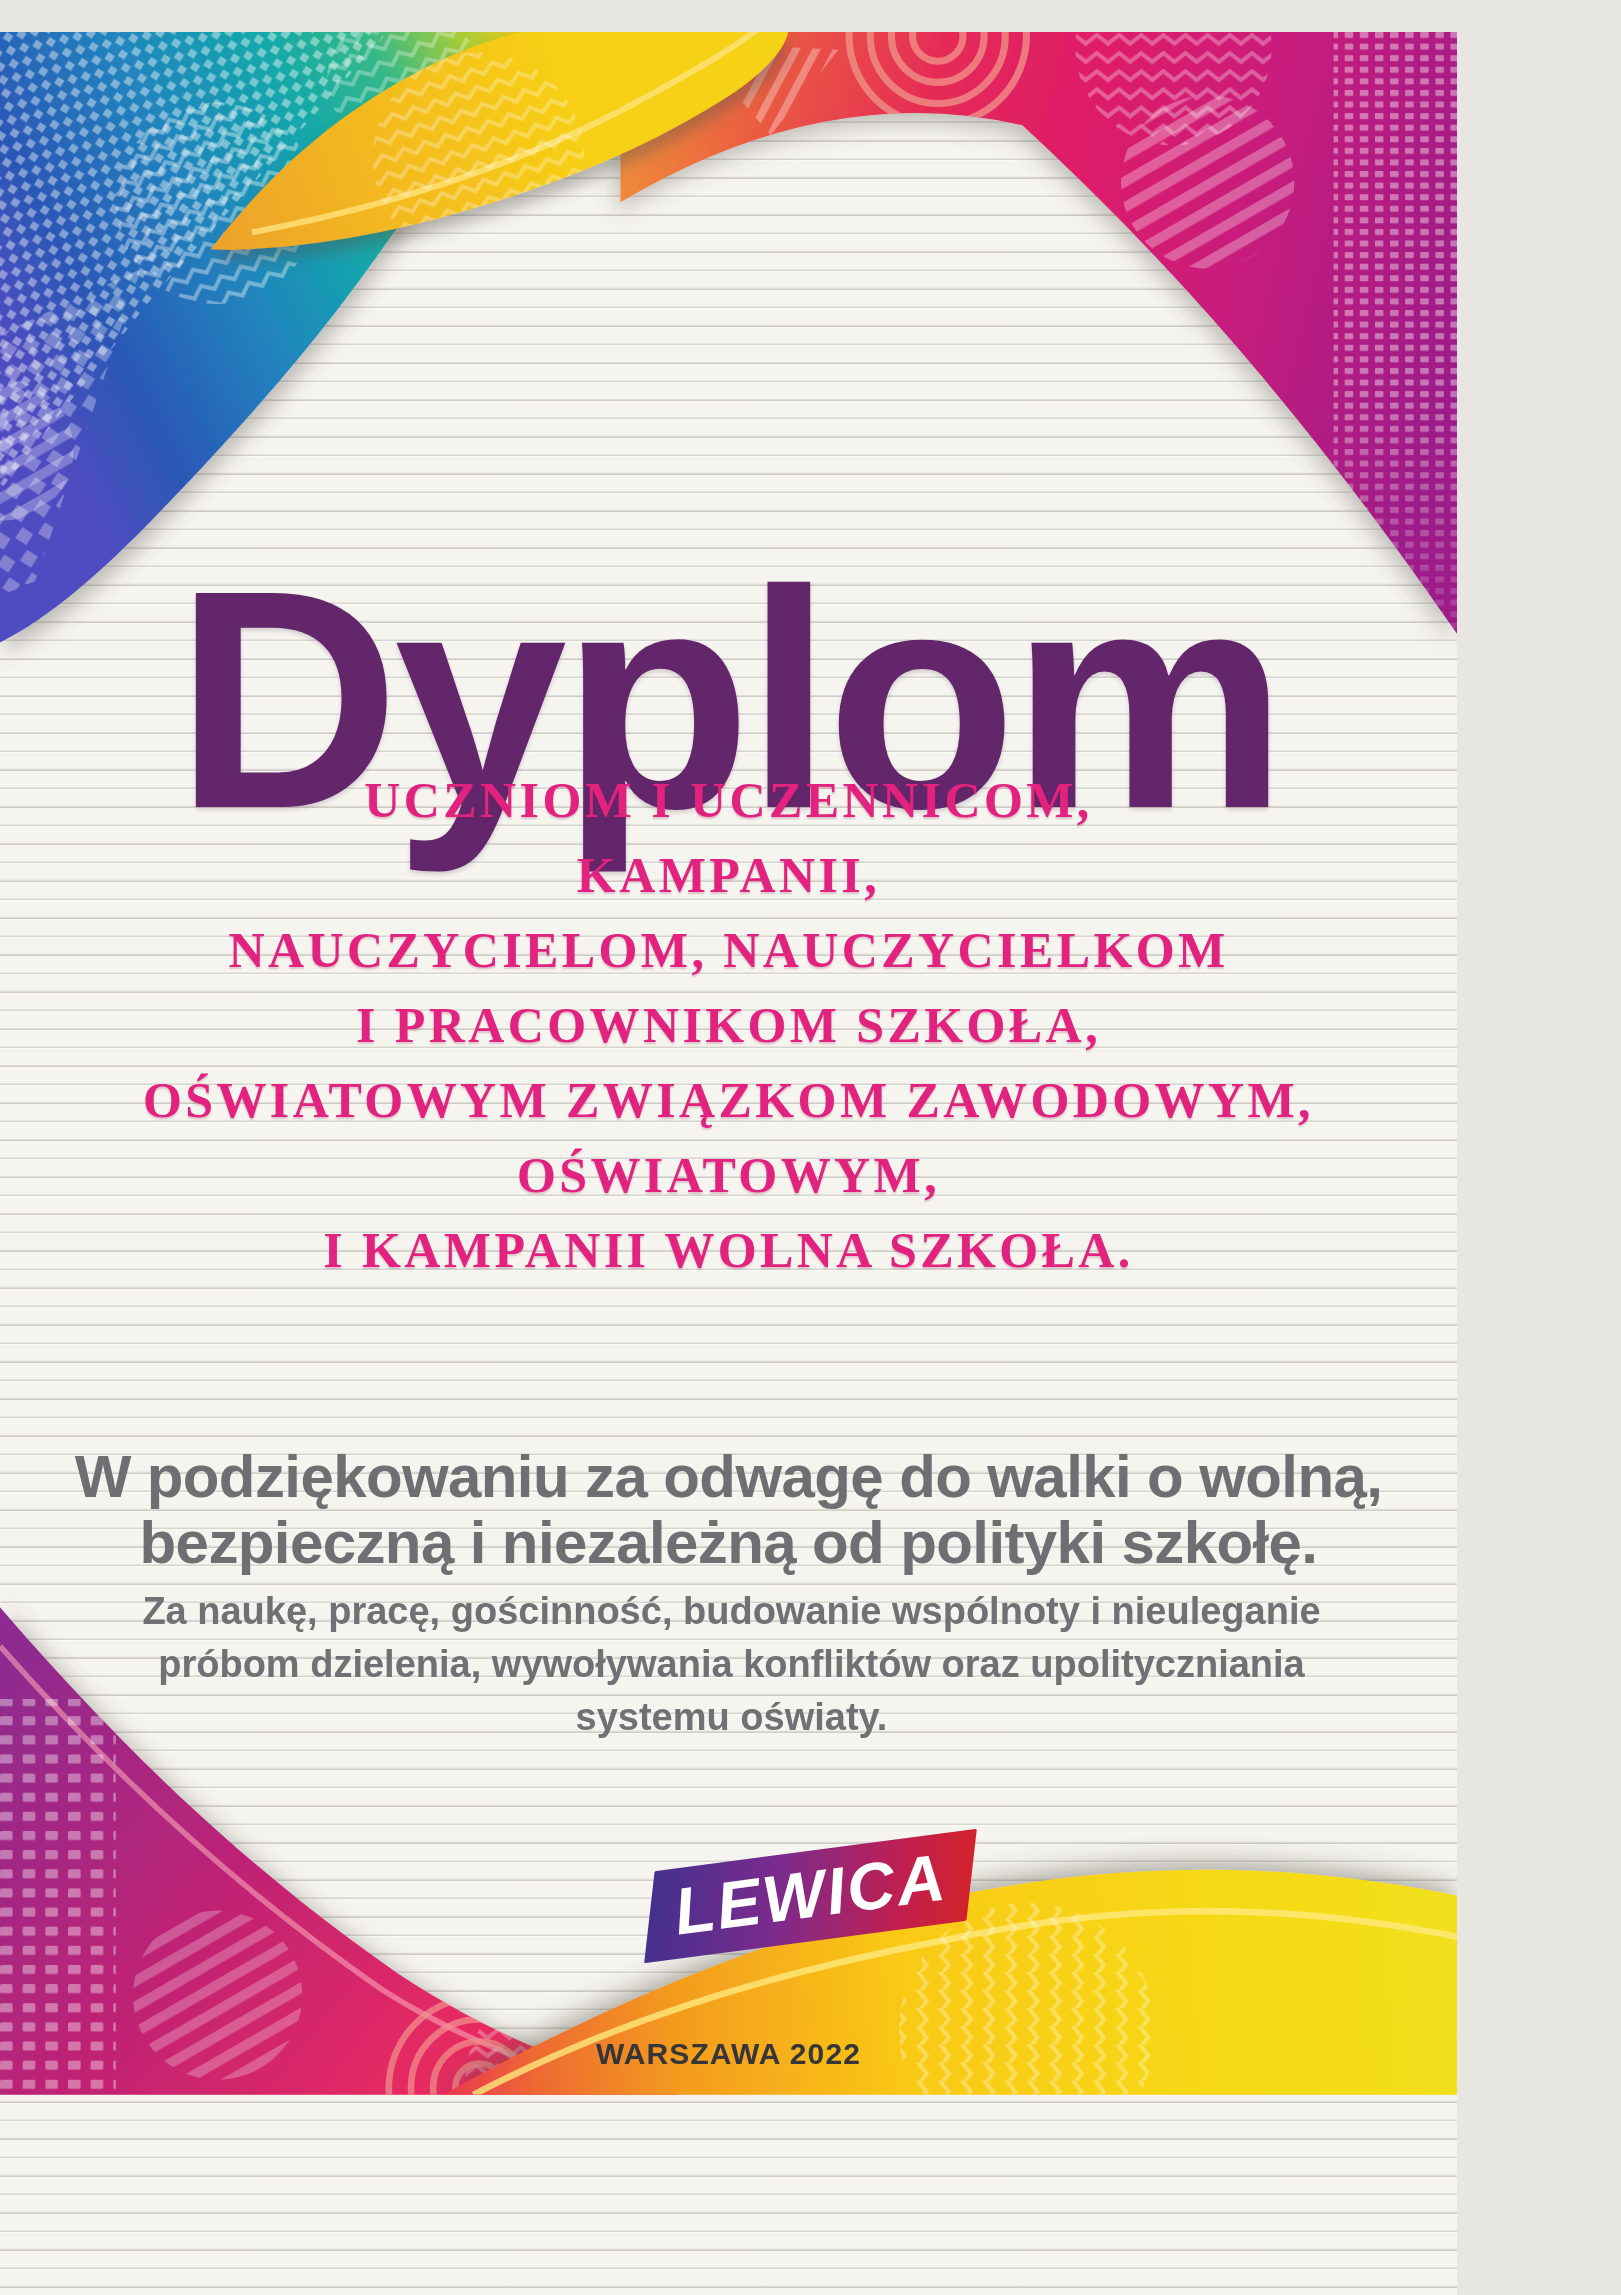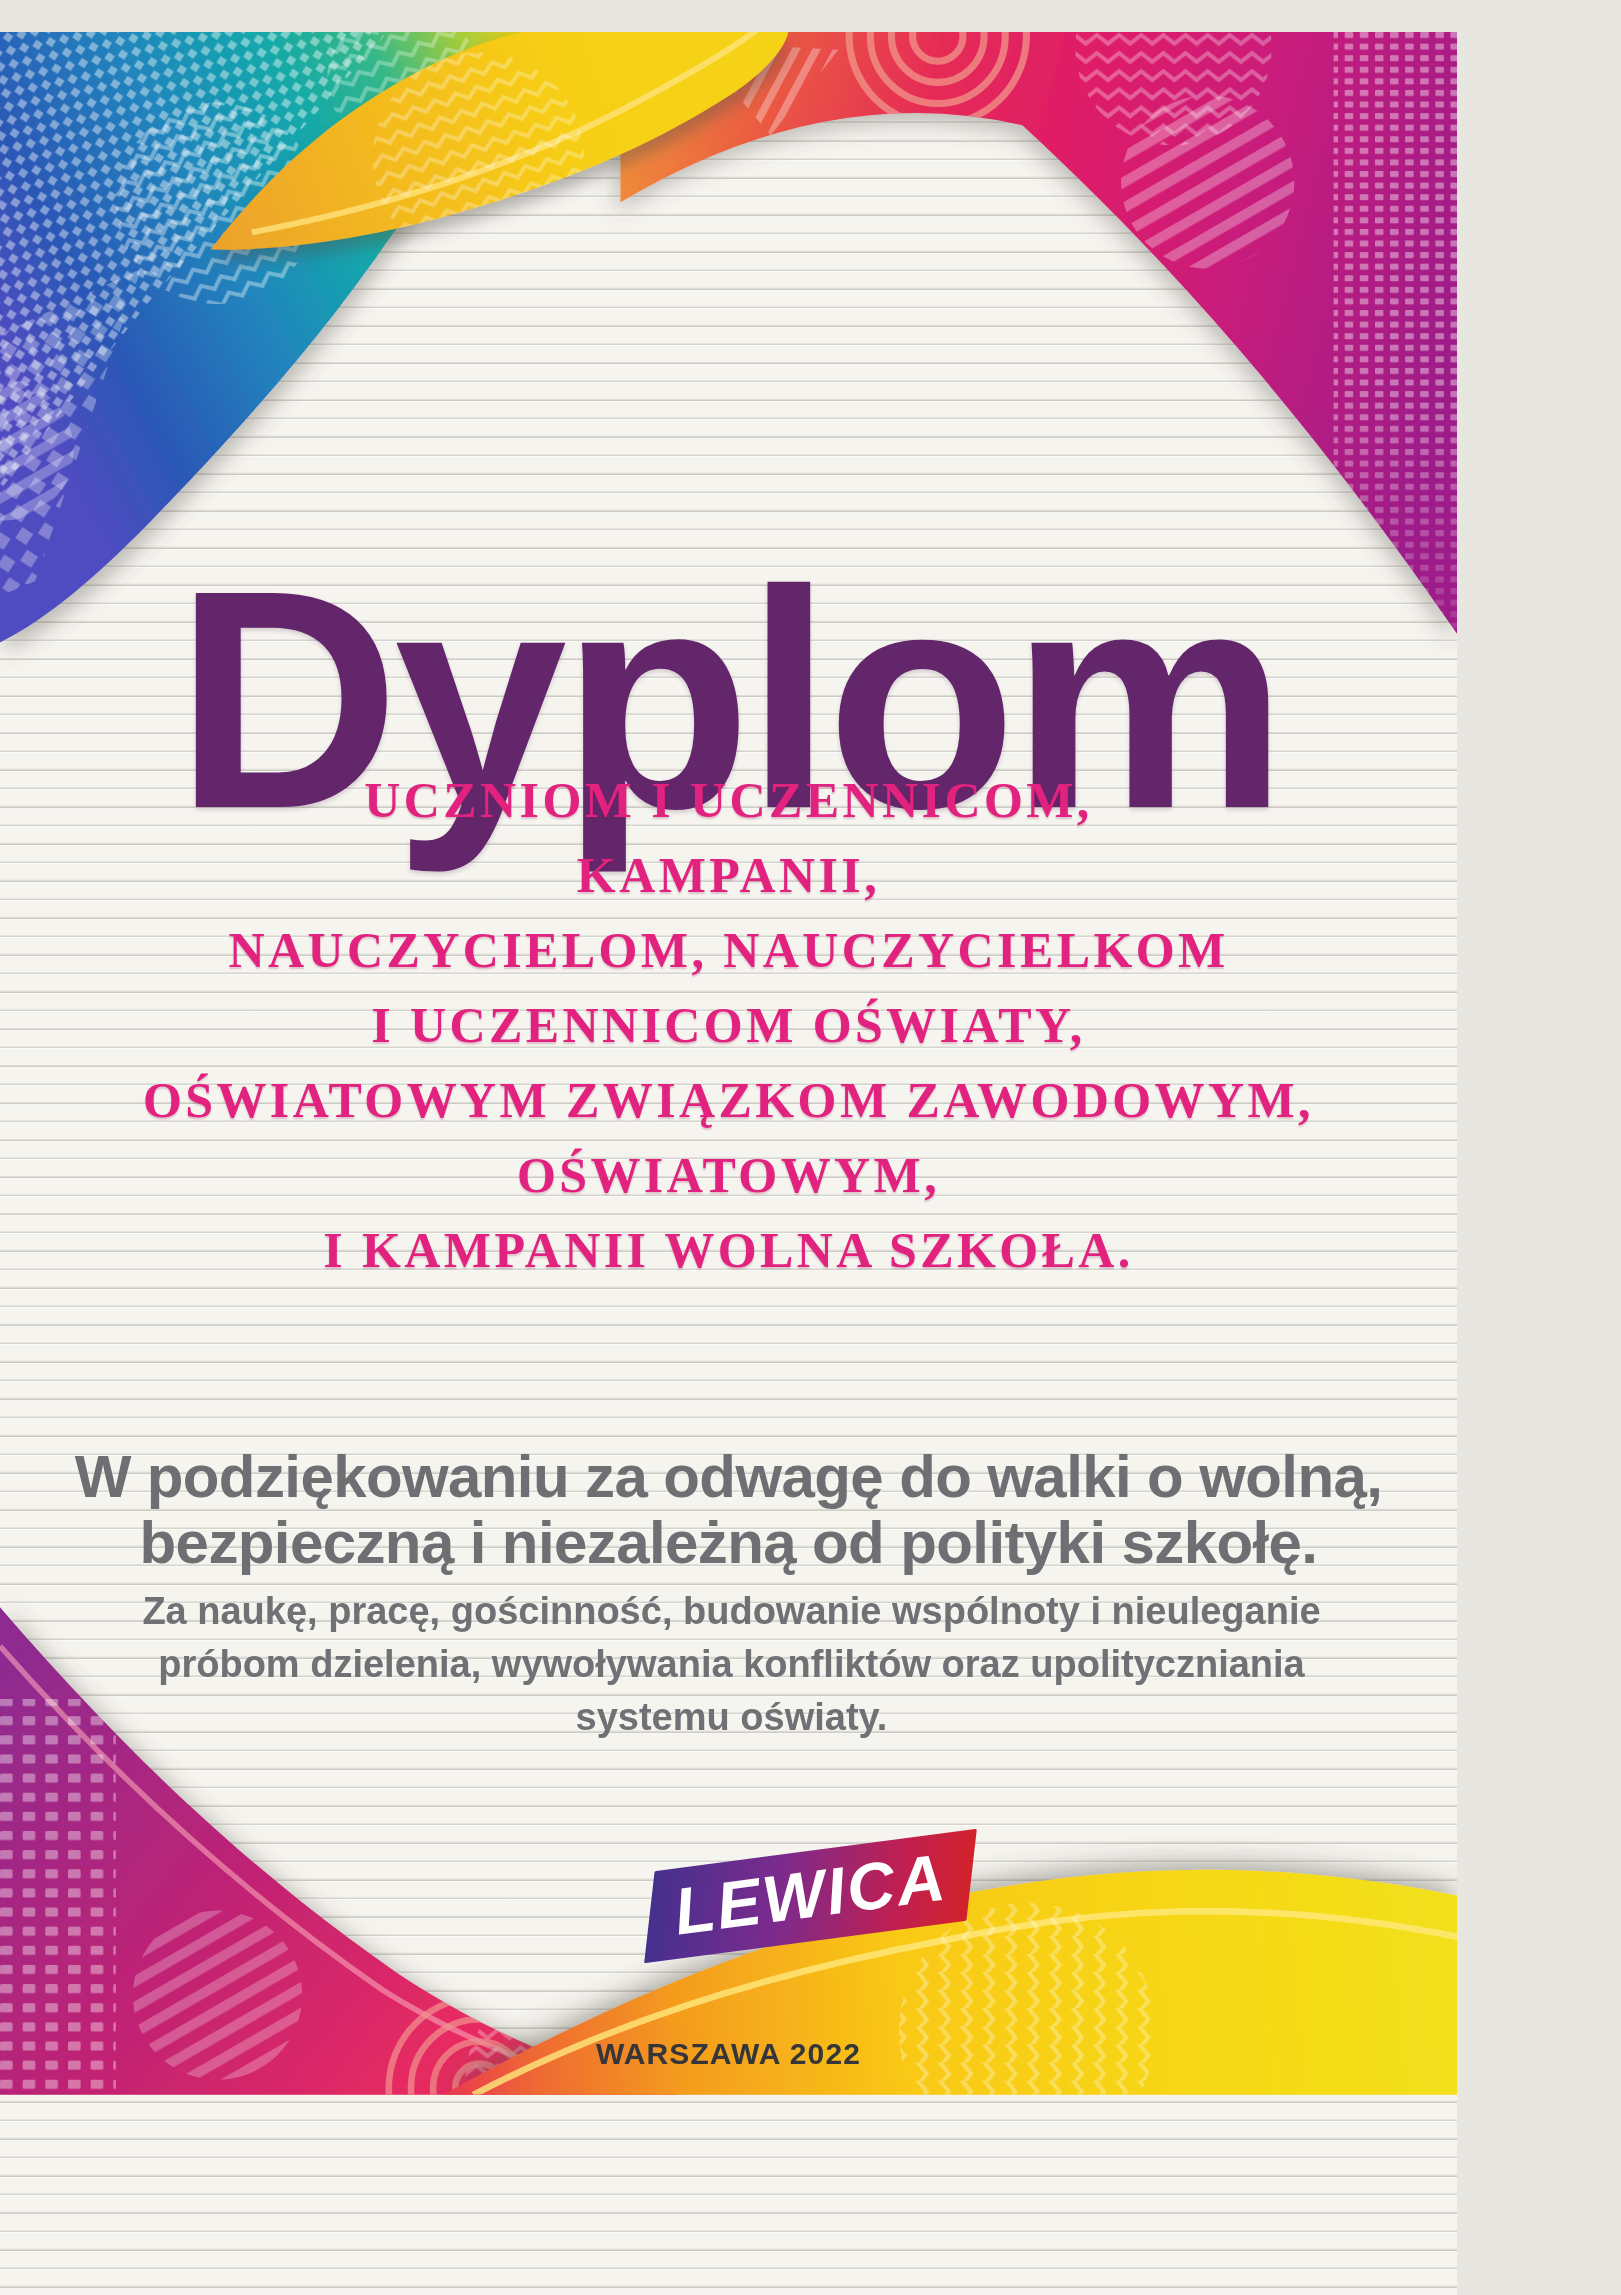--- a/index.html
+++ b/index.html
@@ -254,21 +254,21 @@
       </g>
     </g>
   </svg>
 
   <h1 class="txt title">Dyplom</h1>
 
   <div class="txt recipients">
     <span>UCZNIOM I UCZENNICOM,</span>
     <span>KAMPANII,</span>
     <span>NAUCZYCIELOM, NAUCZYCIELKOM</span>
-    <span>I UCZENNICOM OŚWIATY,</span>
+    <span>I PRACOWNIKOM SZKOŁA,</span>
     <span>OŚWIATOWYM ZWIĄZKOM ZAWODOWYM,</span>
     <span>OŚWIATOWYM,</span>
     <span>I KAMPANII WOLNA SZKOŁA.</span>
   </div>
 
   <div class="txt dedication-main">
     <span>W podziękowaniu za odwagę do walki o wolną,</span>
     <span>bezpieczną i niezależną od polityki szkołę.</span>
   </div>
 

